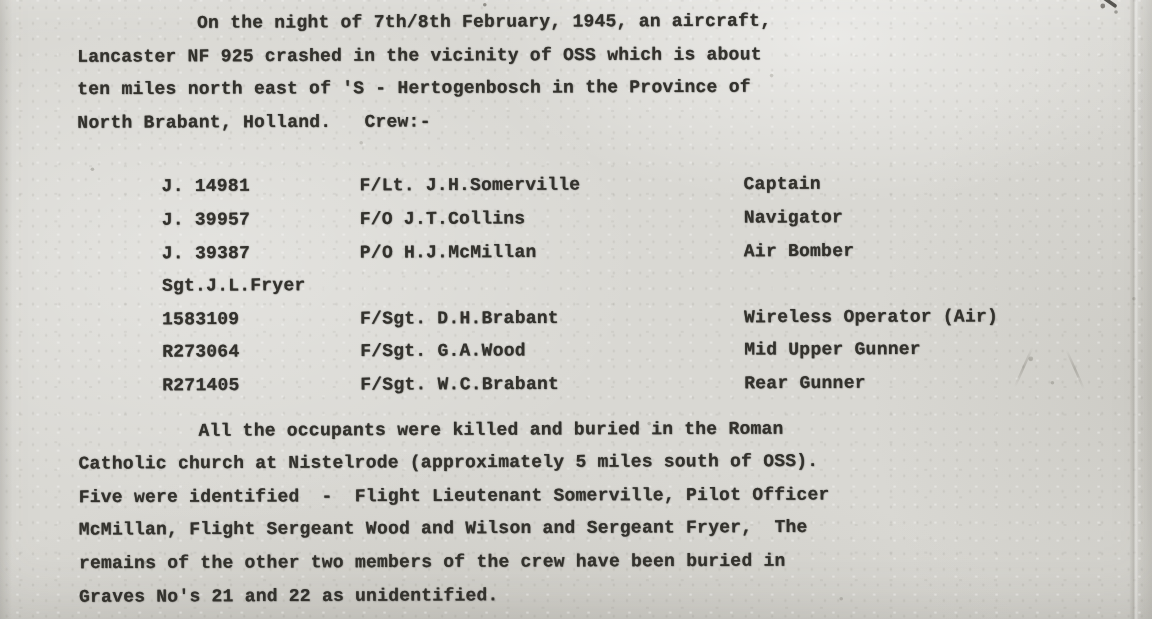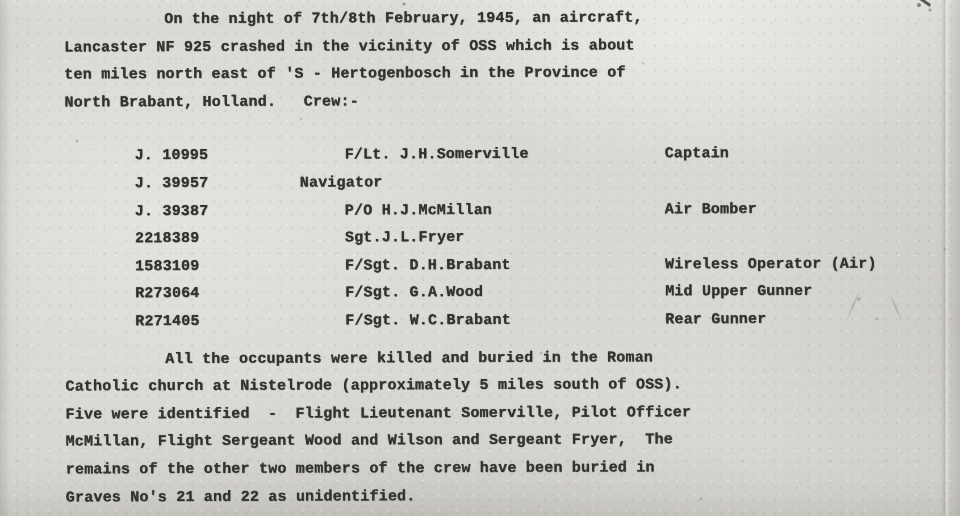--- a/index.html
+++ b/index.html
@@ -63,21 +63,21 @@
     padding: 5px 18px 0 65px;
     transform: rotate(-0.2deg);
     text-shadow: 0 0 1px rgba(51,50,45,0.7), 0.4px 0.4px 0.6px rgba(51,50,45,0.35);
   }
   p { margin: 0; }
   .line { display: block; white-space: pre; }
   .indent { padding-left: 100px; }
   .crew { margin-top: 26px; }
   .crew-row { display: flex; padding-left: 70px; white-space: pre; }
   .cell-num  { width: 165px; flex: none; }
-  .cell-name { width: 320px; flex: none; margin-left: 45px; }
+  .cell-name { width: 320px; flex: none; }
   .cell-role { flex: 1; }
   .para2 { margin-top: 10px; }
   
   .specks {
     position: absolute;
     top: 0; left: 0;
     width: 2px; height: 2px;
     border-radius: 50%;
     pointer-events: none;
     box-shadow:
@@ -120,35 +120,35 @@
 
     <p class="para">
       <span class="line indent">On the night of 7th/8th February, 1945, an aircraft,</span>
       <span class="line">Lancaster NF 925 crashed in the vicinity of OSS which is about</span>
       <span class="line">ten miles north east of 'S - Hertogenbosch in the Province of</span>
       <span class="line">North Brabant, Holland.   Crew:-</span>
     </p>
 
     <div class="crew">
       <div class="crew-row">
-        <span class="cell-num">J. 10995</span>
+        <span class="cell-num">J. 14981</span>
         <span class="cell-name">F/Lt. J.H.Somerville</span>
         <span class="cell-role">Captain</span>
       </div>
       <div class="crew-row">
         <span class="cell-num">J. 39957</span>
+        <span class="cell-name">F/O J.T.Collins</span>
         <span class="cell-role">Navigator</span>
       </div>
       <div class="crew-row">
         <span class="cell-num">J. 39387</span>
         <span class="cell-name">P/O H.J.McMillan</span>
         <span class="cell-role">Air Bomber</span>
       </div>
       <div class="crew-row">
-        <span class="cell-num">2218389</span>
         <span class="cell-name">Sgt.J.L.Fryer</span>
       </div>
       <div class="crew-row">
         <span class="cell-num">1583109</span>
         <span class="cell-name">F/Sgt. D.H.Brabant</span>
         <span class="cell-role">Wireless Operator (Air)</span>
       </div>
       <div class="crew-row">
         <span class="cell-num">R273064</span>
         <span class="cell-name">F/Sgt. G.A.Wood</span>

